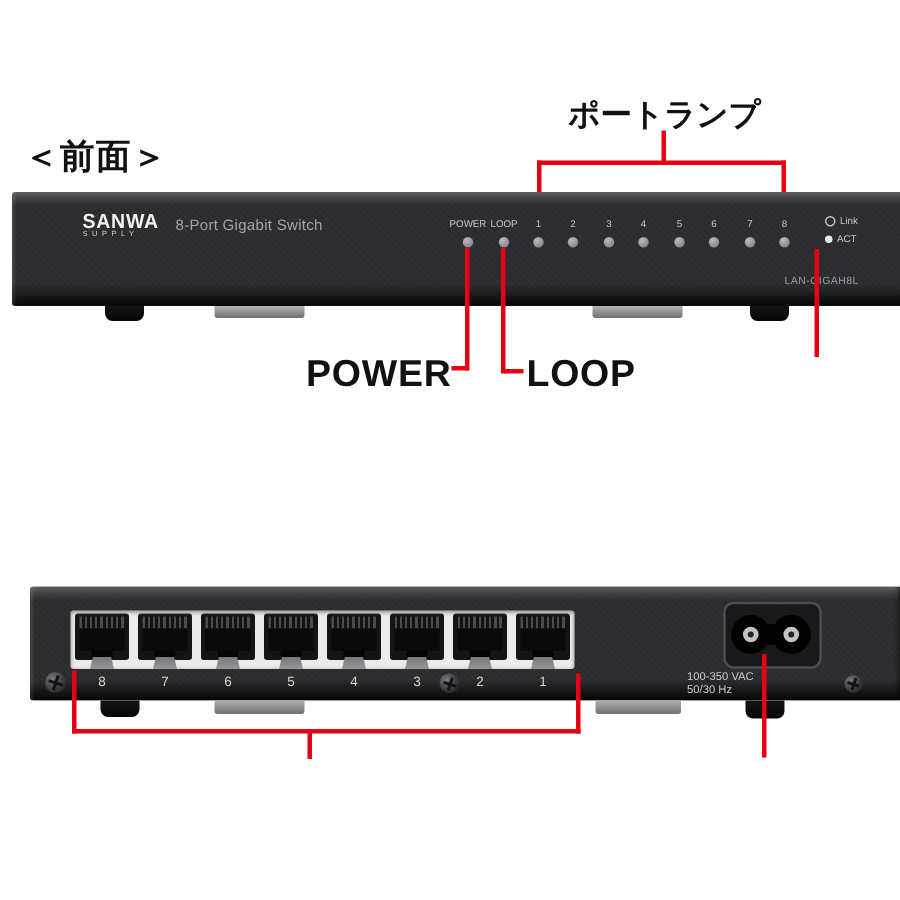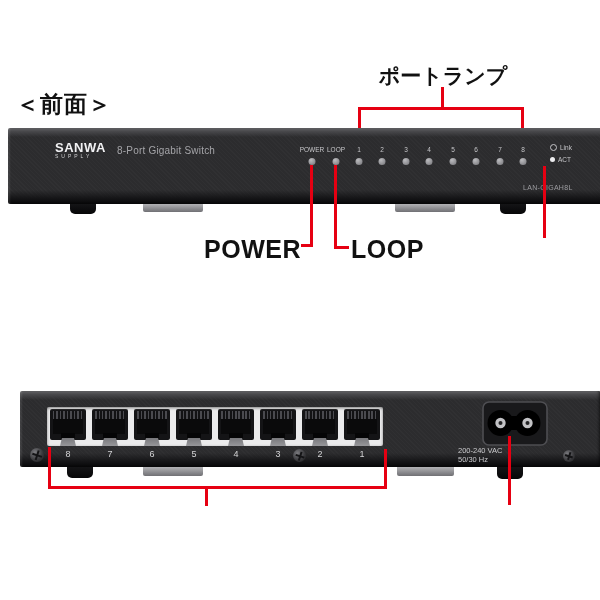--- a/index.html
+++ b/index.html
@@ -204,21 +204,21 @@
         <circle cx="18.5" cy="22" r="13" fill="#000"></circle>
         <circle cx="45.5" cy="22" r="13" fill="#000"></circle>
         <rect x="18.5" y="15" width="27" height="14" fill="#000"></rect>
         <circle cx="18.5" cy="22" r="5.2" fill="#c3c3c6"></circle>
         <circle cx="18.5" cy="22" r="2" fill="#232325"></circle>
         <circle cx="45.5" cy="22" r="5.2" fill="#c3c3c6"></circle>
         <circle cx="45.5" cy="22" r="2" fill="#232325"></circle>
       </svg>
     </div>
     <div class="abs ac-text" style="left:438px;top:56px;">
-      <div>200-240 VAC</div>
+      <div>100-350 VAC</div>
       <div>50/30 Hz</div>
     </div>
   </div>
 
   <div class="abs foot" style="left:67px;top:467px;width:26px;height:11px;"></div>
   <div class="abs pad" style="left:143px;top:467px;width:60px;height:9px;"></div>
   <div class="abs pad" style="left:397px;top:467px;width:57px;height:9px;"></div>
   <div class="abs foot" style="left:497px;top:467px;width:26px;height:12px;"></div>
 
   <div class="abs rline" style="left:48px;top:447px;width:3px;height:42px;"></div>

